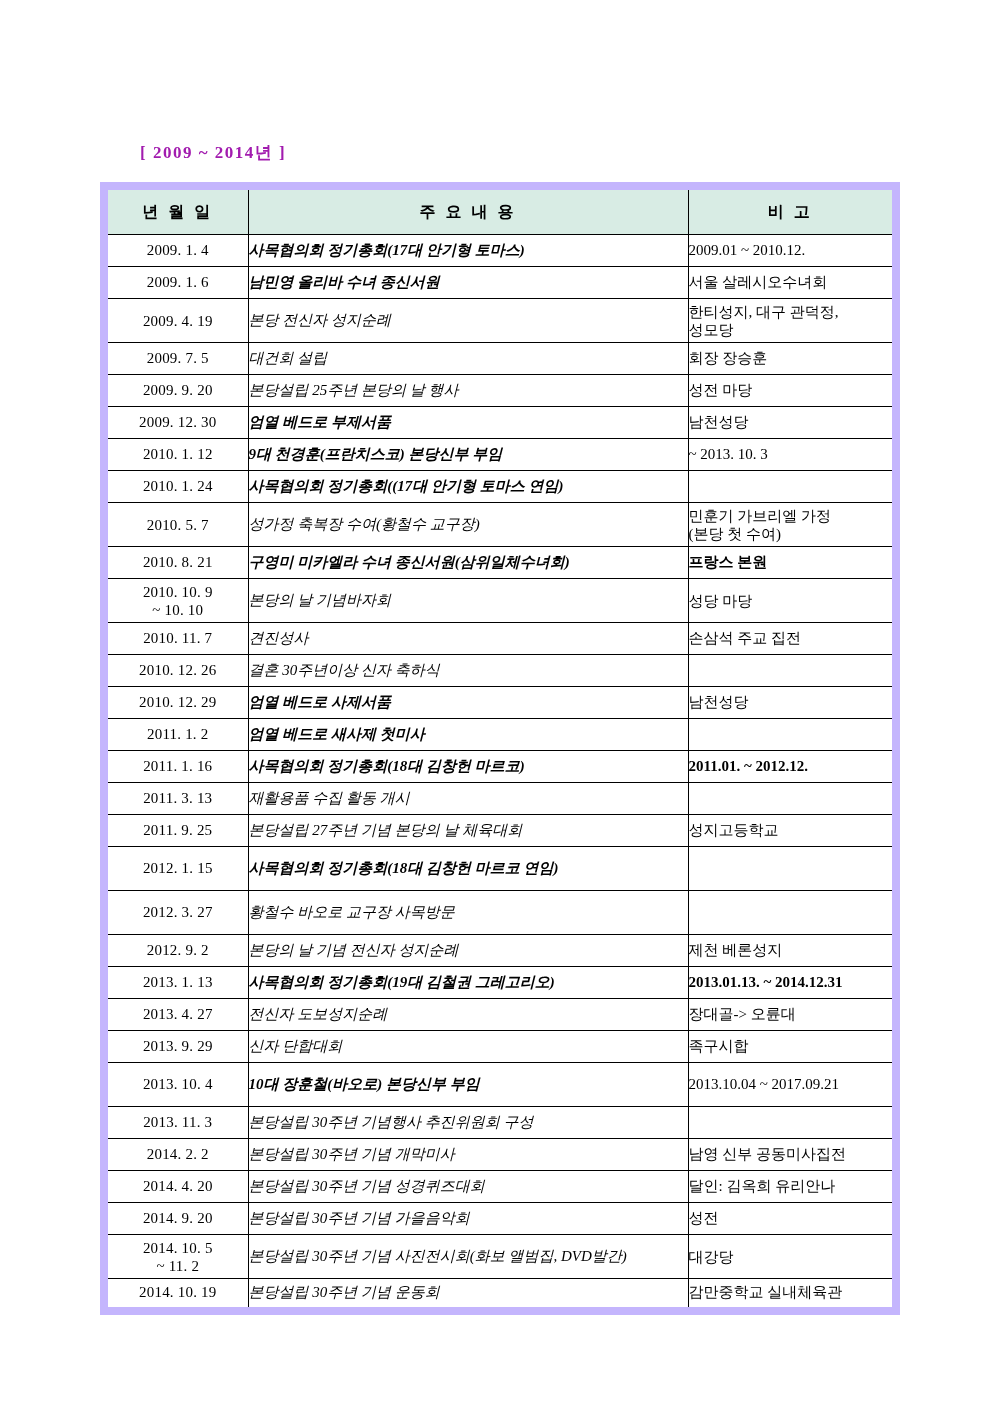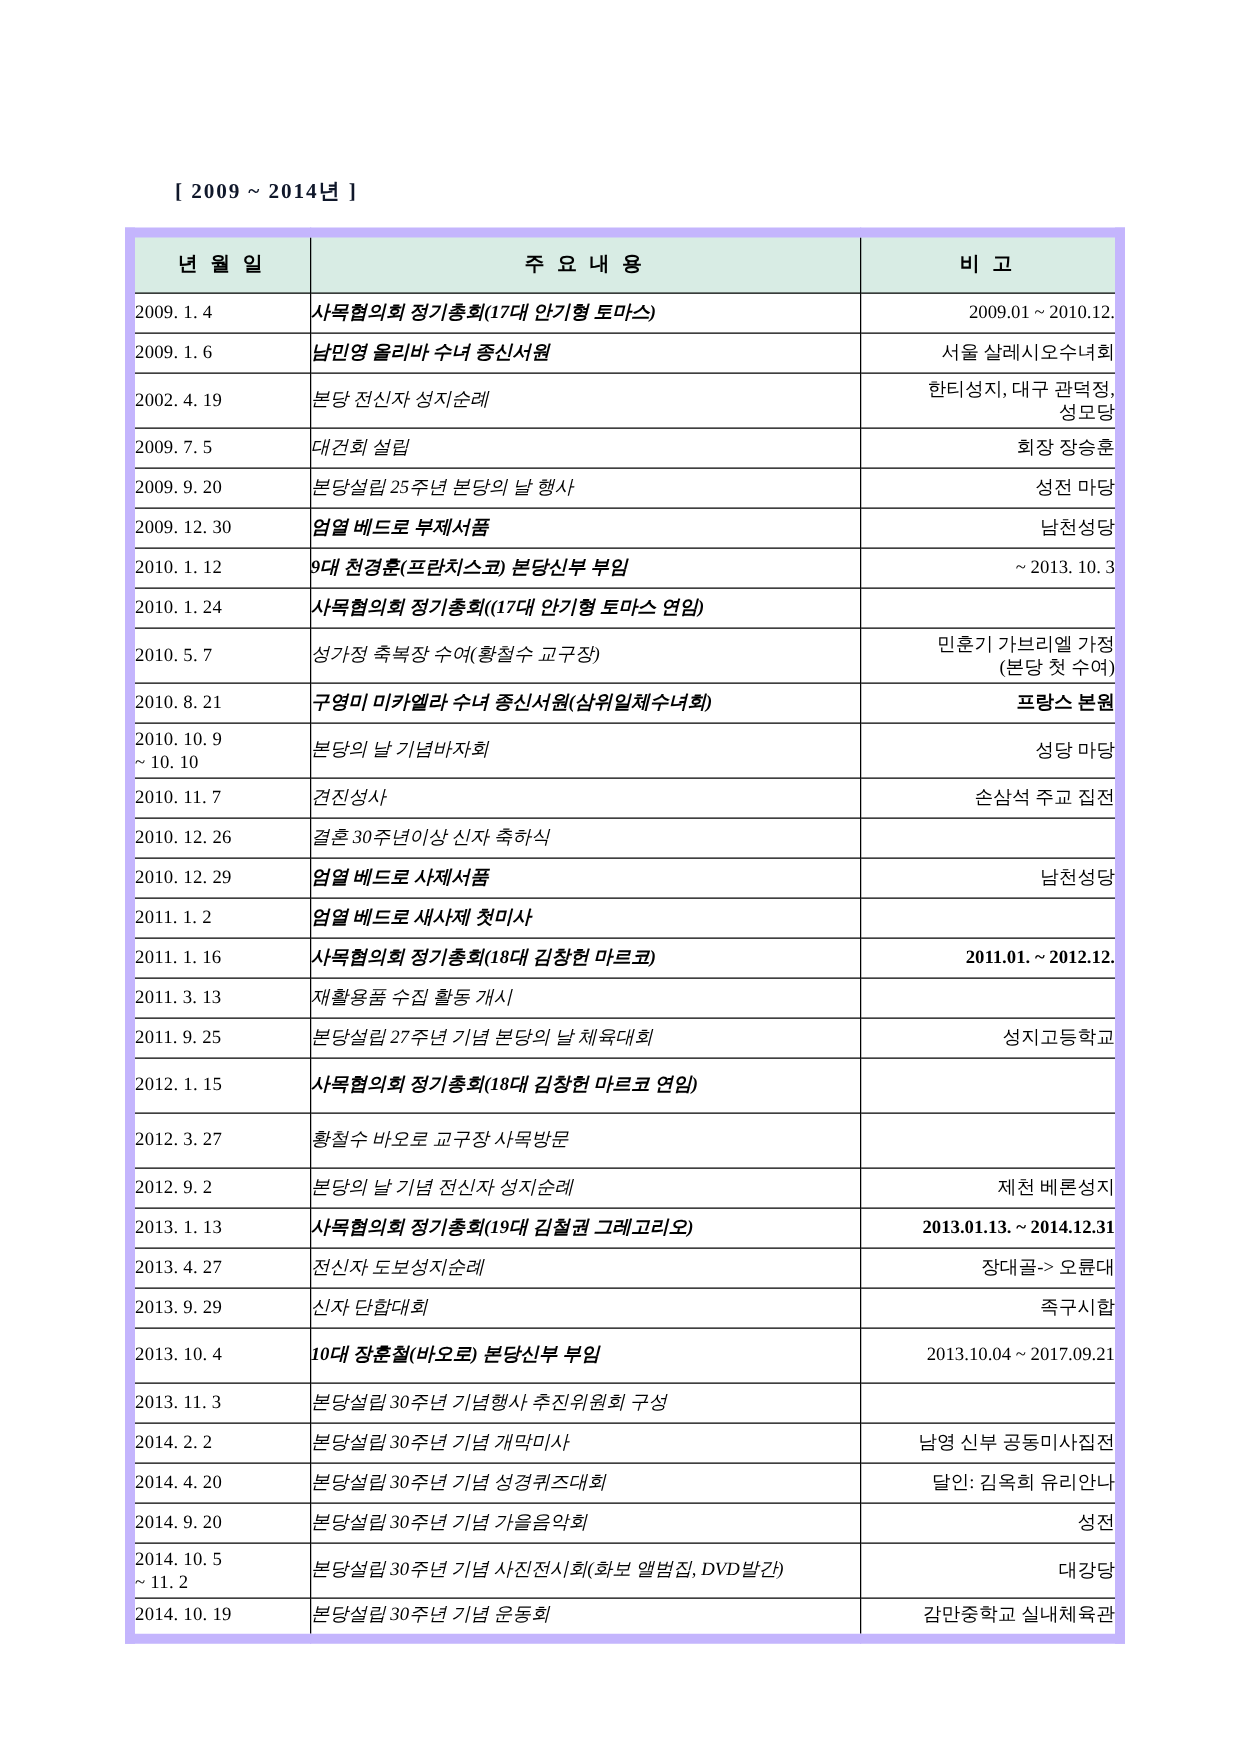--- a/index.html
+++ b/index.html
@@ -24,21 +24,21 @@
     height: 1403px;
   }
   .period-title {
     position: absolute;
     left: 140px;
     top: 141px;
     font-size: 17px;
     font-weight: bold;
     letter-spacing: 1.5px;
     white-space: nowrap;
-    color: #0f172a;
+    color: #a21caf;
   }
   .table-wrap {
     position: absolute;
     left: 100px;
     top: 182px;
     width: 792px;
   }
   table.history {
     border-collapse: collapse;
     width: 792px;
@@ -62,33 +62,33 @@
     background: #d8ece4;
     height: 44px;
     font-weight: bold;
     font-size: 16px;
     letter-spacing: 3px;
     text-align: center;
     border-bottom: 1.5px solid #000;
   }
   td.date {
     padding: 3px 0 3px 8px;
-    text-align: left;
+    text-align: center;
     white-space: pre-line;
     font-size: 15px;
     letter-spacing: 0.2px;
   }
   td.main {
     padding: 3px 6px 3px 10px;
     text-align: left;
     font-style: italic;
   }
   td.rem {
     padding: 3px 6px 3px 8px;
-    text-align: right;
+    text-align: left;
     white-space: pre-line;
     font-size: 14.5px;
   }
   .bold   { font-weight: bold; }
   .green  { color: #167a16; margin-left: 40px; }
   .two-line td.date,
   .two-line td.rem { line-height: 1.2; }
   tr { height: 32px; }
   tr.tall { height: 44px; }
 </style>
@@ -118,21 +118,21 @@
             <td class="date">2009. 1. 4</td>
             <td class="main bold">사목협의회 정기총회(17대 안기형 토마스)</td>
             <td class="rem">2009.01 ~ 2010.12.</td>
           </tr>
           <tr>
             <td class="date">2009. 1. 6</td>
             <td class="main green bold">남민영 올리바 수녀 종신서원</td>
             <td class="rem">서울 살레시오수녀회</td>
           </tr>
           <tr class="tall two-line">
-            <td class="date">2002. 4. 19</td>
+            <td class="date">2009. 4. 19</td>
             <td class="main">본당 전신자 성지순례</td>
             <td class="rem">한티성지, 대구 관덕정,
 성모당</td>
           </tr>
           <tr>
             <td class="date">2009. 7. 5</td>
             <td class="main">대건회 설립</td>
             <td class="rem">회장 장승훈</td>
           </tr>
           <tr>

